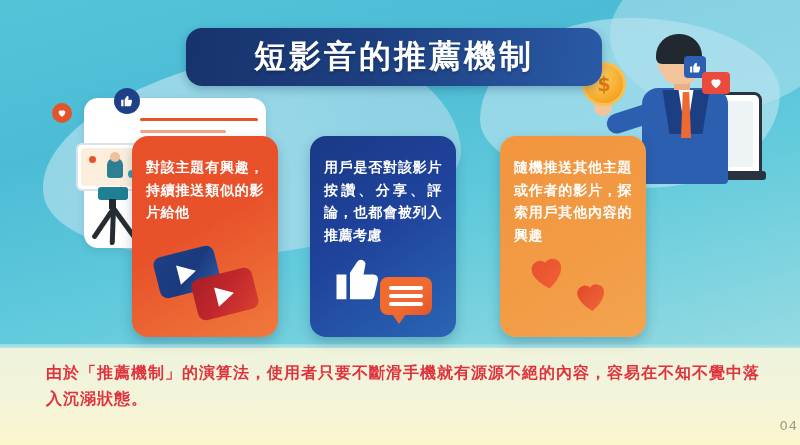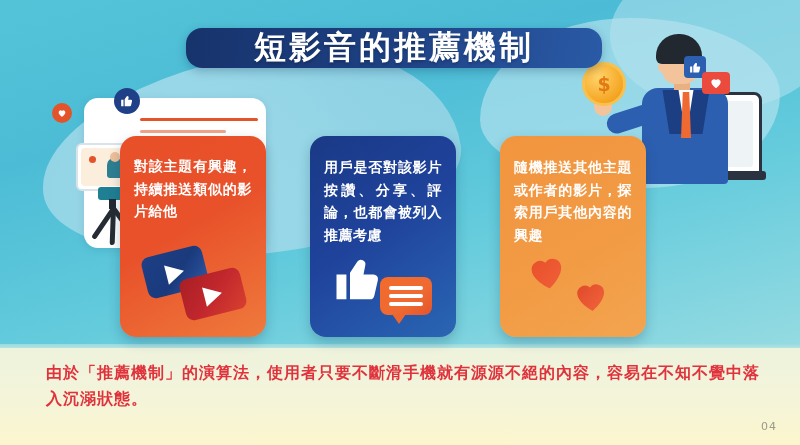--- a/index.html
+++ b/index.html
@@ -119,36 +119,36 @@
     border-radius:4px;display:flex;align-items:center;justify-content:center;
   }
   .fb-heart{
     position:absolute;left:702px;top:72px;width:28px;height:22px;background:#ea4b3c;
     border-radius:4px;display:flex;align-items:center;justify-content:center;
   }
   .ic-white{fill:#ffffff;}
 
   
   .banner{
-    position:absolute;left:186px;top:28px;width:416px;height:40px;
+    position:absolute;left:186px;top:28px;width:416px;height:58px;
     background:linear-gradient(100deg,#17336c 0%,#1d3f80 45%,#2a5aa6 100%);
     border-radius:16px;display:flex;align-items:center;justify-content:center;
     box-shadow:0 3px 10px rgba(12,40,80,.28);
   }
   .banner-title{
     color:#ffffff;font-weight:bold;font-size:32px;letter-spacing:3px;
     text-shadow:0 2px 3px rgba(0,0,0,.22);white-space:nowrap;
   }
 
   
   .card{
     position:absolute;top:136px;width:146px;height:201px;border-radius:16px;
     box-shadow:0 5px 12px rgba(20,50,80,.25);overflow:hidden;
   }
-  .card-1{left:120px;background:linear-gradient(150deg,#e8502a 0%,#e8512a 45%,#ef7a3c 100%);font-family:Liberation Serif, serif;}
+  .card-1{left:132px;background:linear-gradient(150deg,#e8502a 0%,#e8512a 45%,#ef7a3c 100%);}
   .card-2{left:310px;background:linear-gradient(145deg,#1a3a86 0%,#1f429b 45%,#2a66b4 100%);}
   .card-3{left:500px;background:linear-gradient(150deg,#f2953f 0%,#f29a44 55%,#f3a44f 100%);}
   .card-text{
     position:absolute;left:14px;top:20px;width:118px;
     color:#ffffff;font-size:14px;line-height:1.62;font-weight:bold;
     text-align:justify;text-align-last:left;letter-spacing:.5px;
   }
   .card-art{position:absolute;left:0;bottom:0;width:146px;height:92px;}
 
   .play-tile{position:absolute;width:62px;height:42px;border-radius:8px;}
@@ -174,21 +174,21 @@
   }
   .heart.h1{left:26px;top:6px;transform:rotate(-10deg);}
   .heart.h2{left:72px;top:32px;transform:rotate(-6deg);width:38px;height:38px;}
 
   
   .caption{
     position:absolute;left:46px;top:360px;width:716px;
     color:#e0323c;font-size:16px;font-weight:bold;line-height:1.62;letter-spacing:1px;
   }
   .page-num{
-    position:absolute;right:23px;bottom:12px;color:#9a9a86;font-size:11px;letter-spacing:1px;
+    position:absolute;right:2px;bottom:12px;color:#9a9a86;font-size:13px;letter-spacing:1px;
   }
 </style>
 </head>
 <body>
 
 <div id="stage">
 
   <div class="bg-top"></div>
   <div class="blob blob-tr"></div>
   <div class="blob blob-right"></div>

